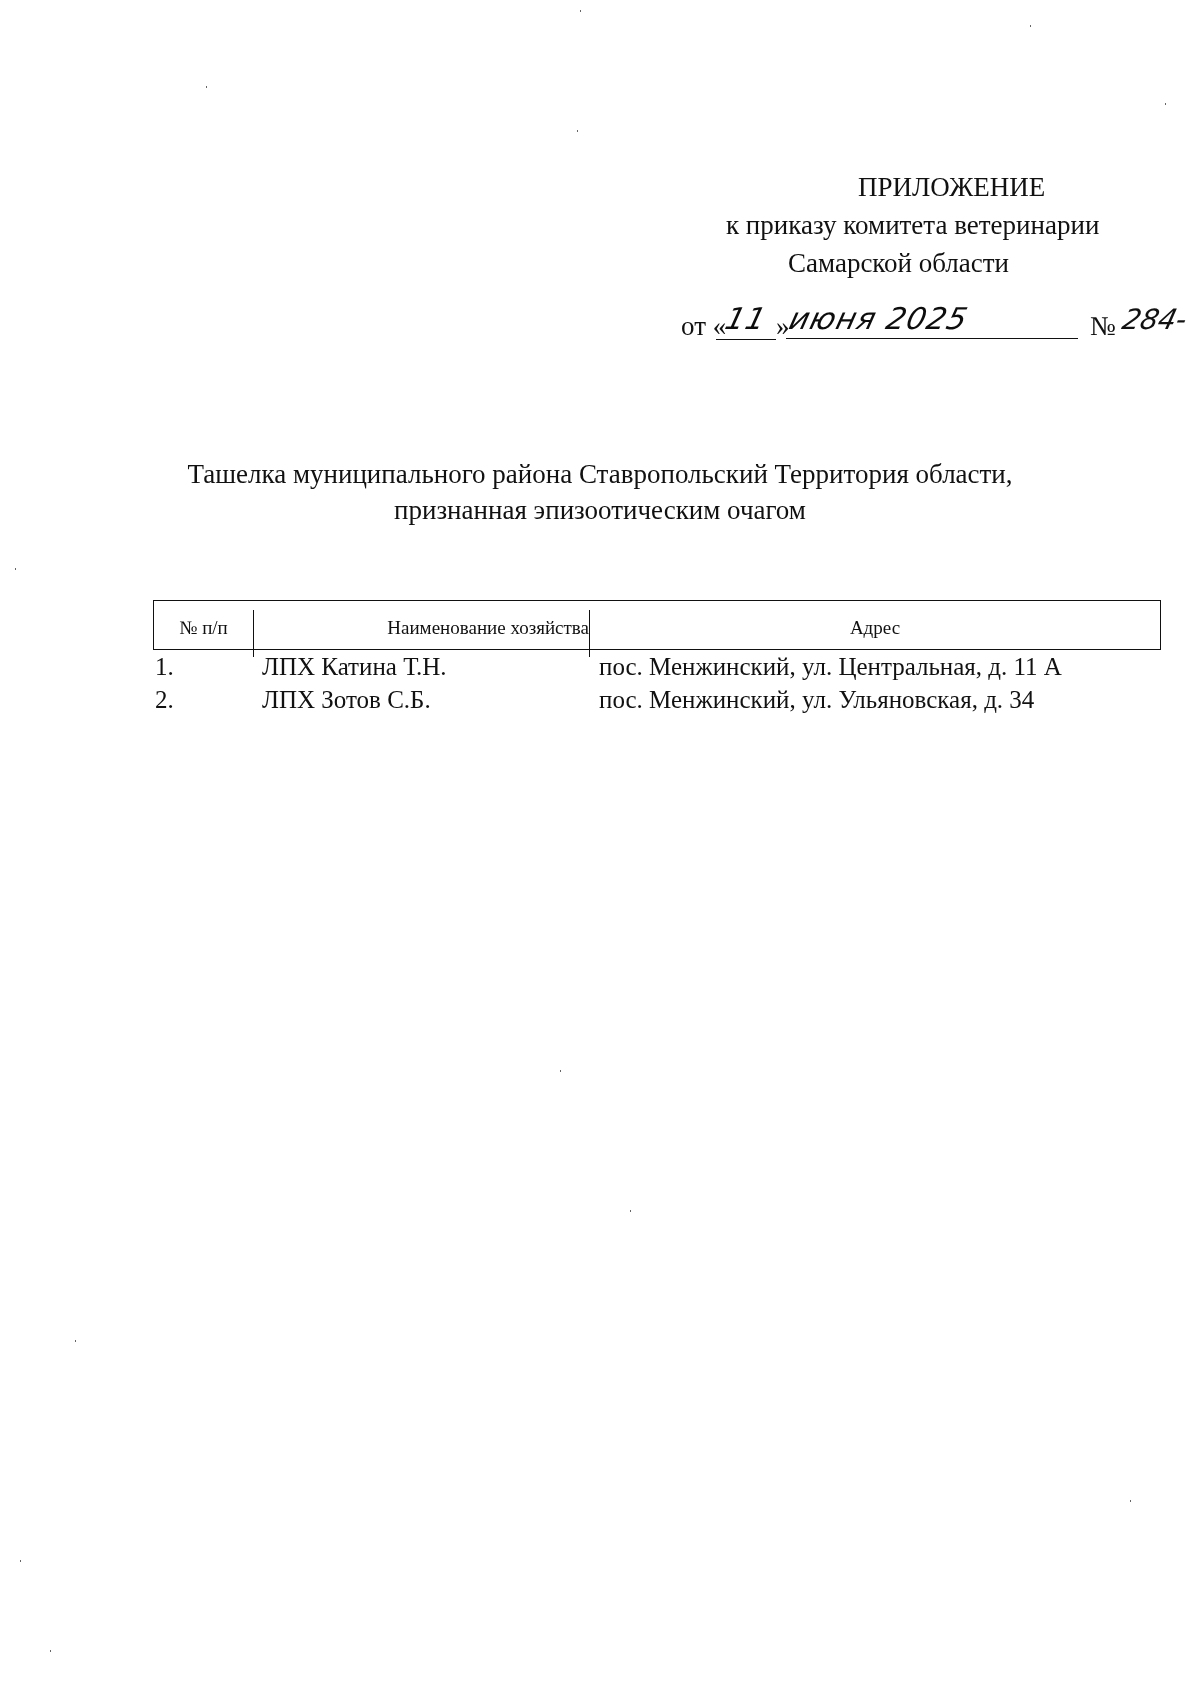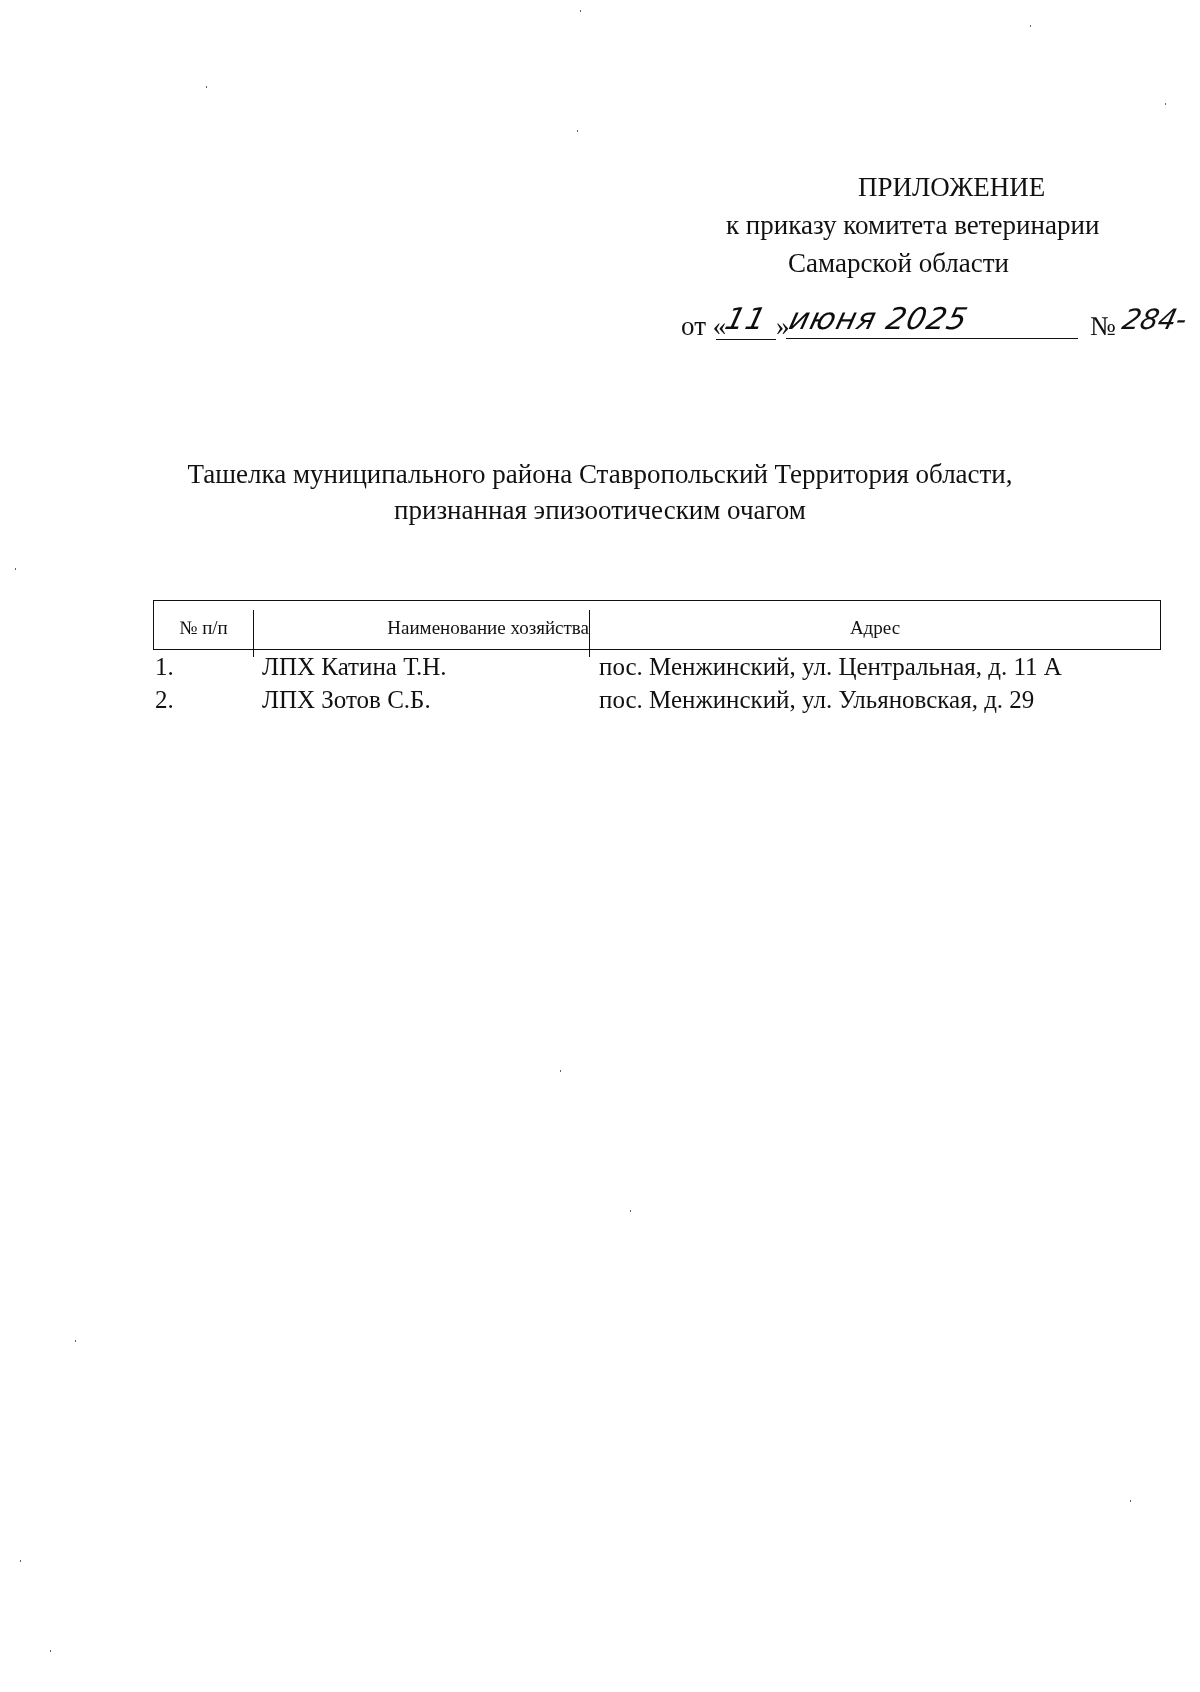--- a/index.html
+++ b/index.html
@@ -161,21 +161,21 @@
       <div class="th c3">Адрес</div>
     </div>
     <div class="row">
       <span class="td c1">1.</span>
       <span class="td c2">ЛПХ Катина Т.Н.</span>
       <span class="td c3">пос. Менжинский, ул. Центральная, д. 11 А</span>
     </div>
     <div class="row">
       <span class="td c1">2.</span>
       <span class="td c2">ЛПХ Зотов С.Б.</span>
-      <span class="td c3">пос. Менжинский, ул. Ульяновская, д. 29</span>
+      <span class="td c3">пос. Менжинский, ул. Ульяновская, д. 34</span>
     </div>
   </div>
 
   <div class="speck" style="left:580px; top:10px;"></div>
   <div class="speck" style="left:206px; top:86px;"></div>
   <div class="speck" style="left:1030px; top:25px;"></div>
   <div class="speck" style="left:577px; top:130px;"></div>
   <div class="speck" style="left:15px; top:568px;"></div>
   <div class="speck" style="left:1165px; top:103px;"></div>
   <div class="speck" style="left:560px; top:1070px;"></div>

